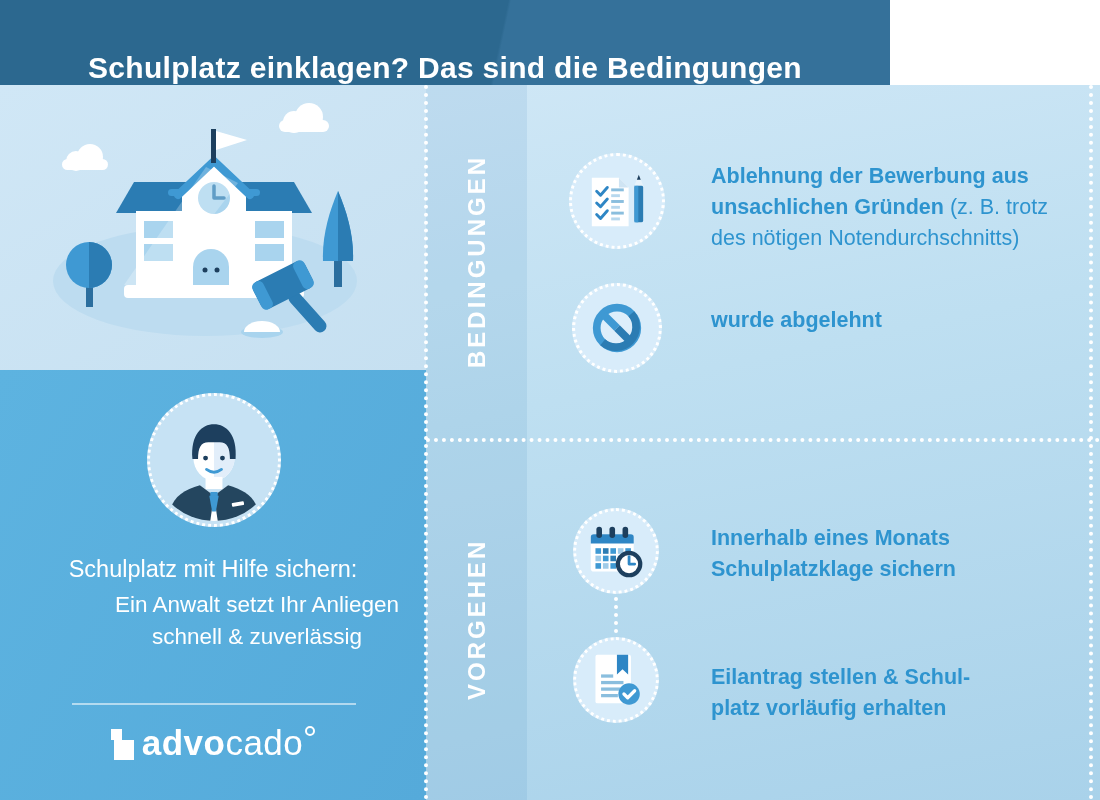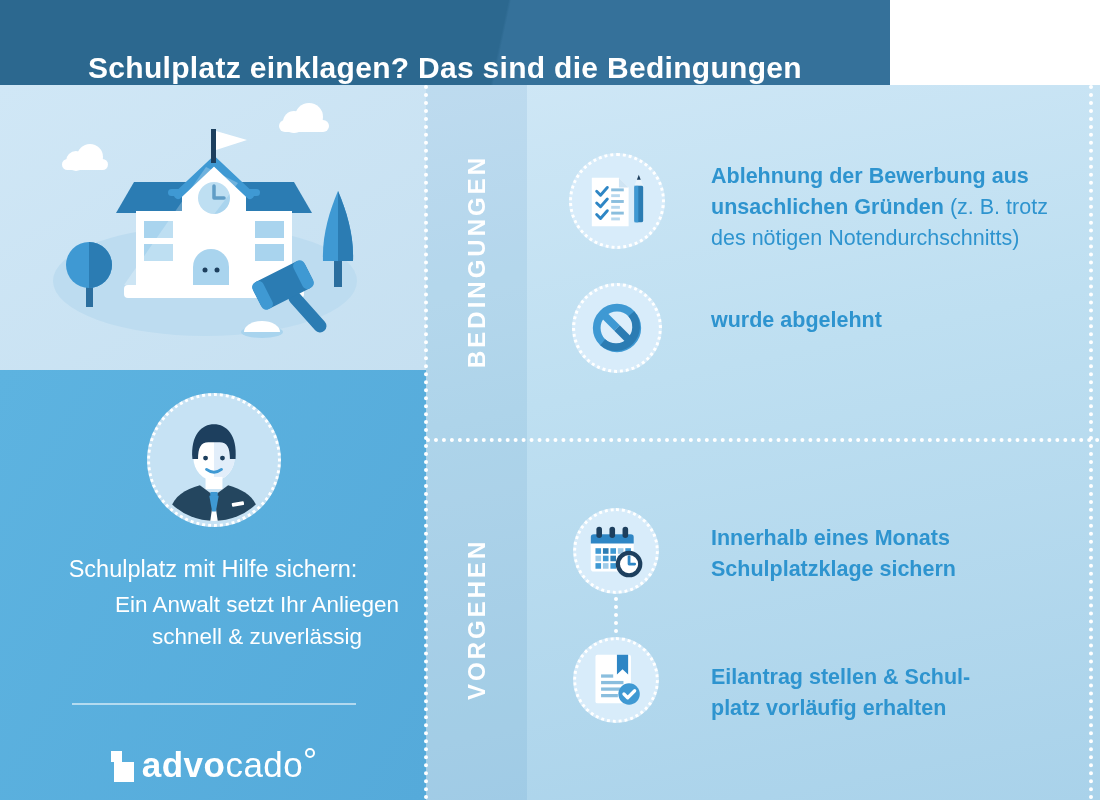--- a/index.html
+++ b/index.html
@@ -25,21 +25,21 @@
   .avatar{position:absolute;left:147px;top:23px;width:134px;height:134px;border-radius:50%;
           background:#c6e2f4;border:3px dotted #fff;box-sizing:border-box;
           display:flex;align-items:center;justify-content:center;}
   .avatar-inner{width:122px;height:122px;border-radius:50%;overflow:hidden;}
   .promo-heading{position:absolute;top:186px;left:0;width:100%;text-align:center;
                  font-size:23.5px;font-weight:400;}
   .promo-line{position:absolute;left:0;width:100%;text-align:center;font-size:22.5px;margin-left:44px;}
   .pl0{top:222px}.pl1{top:254px}.pl2{top:286px}
   .promo-divider{position:absolute;top:333px;left:72px;width:284px;height:2px;
                  background:rgba(255,255,255,.55);}
-  .logo{position:absolute;top:378px;left:0;width:100%;display:flex;
+  .logo{position:absolute;top:356px;left:0;width:100%;display:flex;
         justify-content:center;align-items:flex-end;gap:7px;}
   .logo-mark{position:relative;width:24px;height:33px;display:inline-block;}
   .sq1{position:absolute;left:0;top:2px;width:11px;height:11px;background:#fff;}
   .sq2{position:absolute;left:3px;top:13px;width:20px;height:20px;background:#fff;}
   .logo-text{color:#fff;font-size:35px;line-height:34px;font-weight:700;letter-spacing:.5px;}
   .logo-text i{font-style:normal;font-weight:400;}
   .tm{display:inline-block;width:6px;height:6px;border:2px solid #fff;border-radius:50%;
       margin-left:2px;vertical-align:top;}
   
   .rightcol{position:absolute;left:426px;top:85px;width:674px;height:715px;

